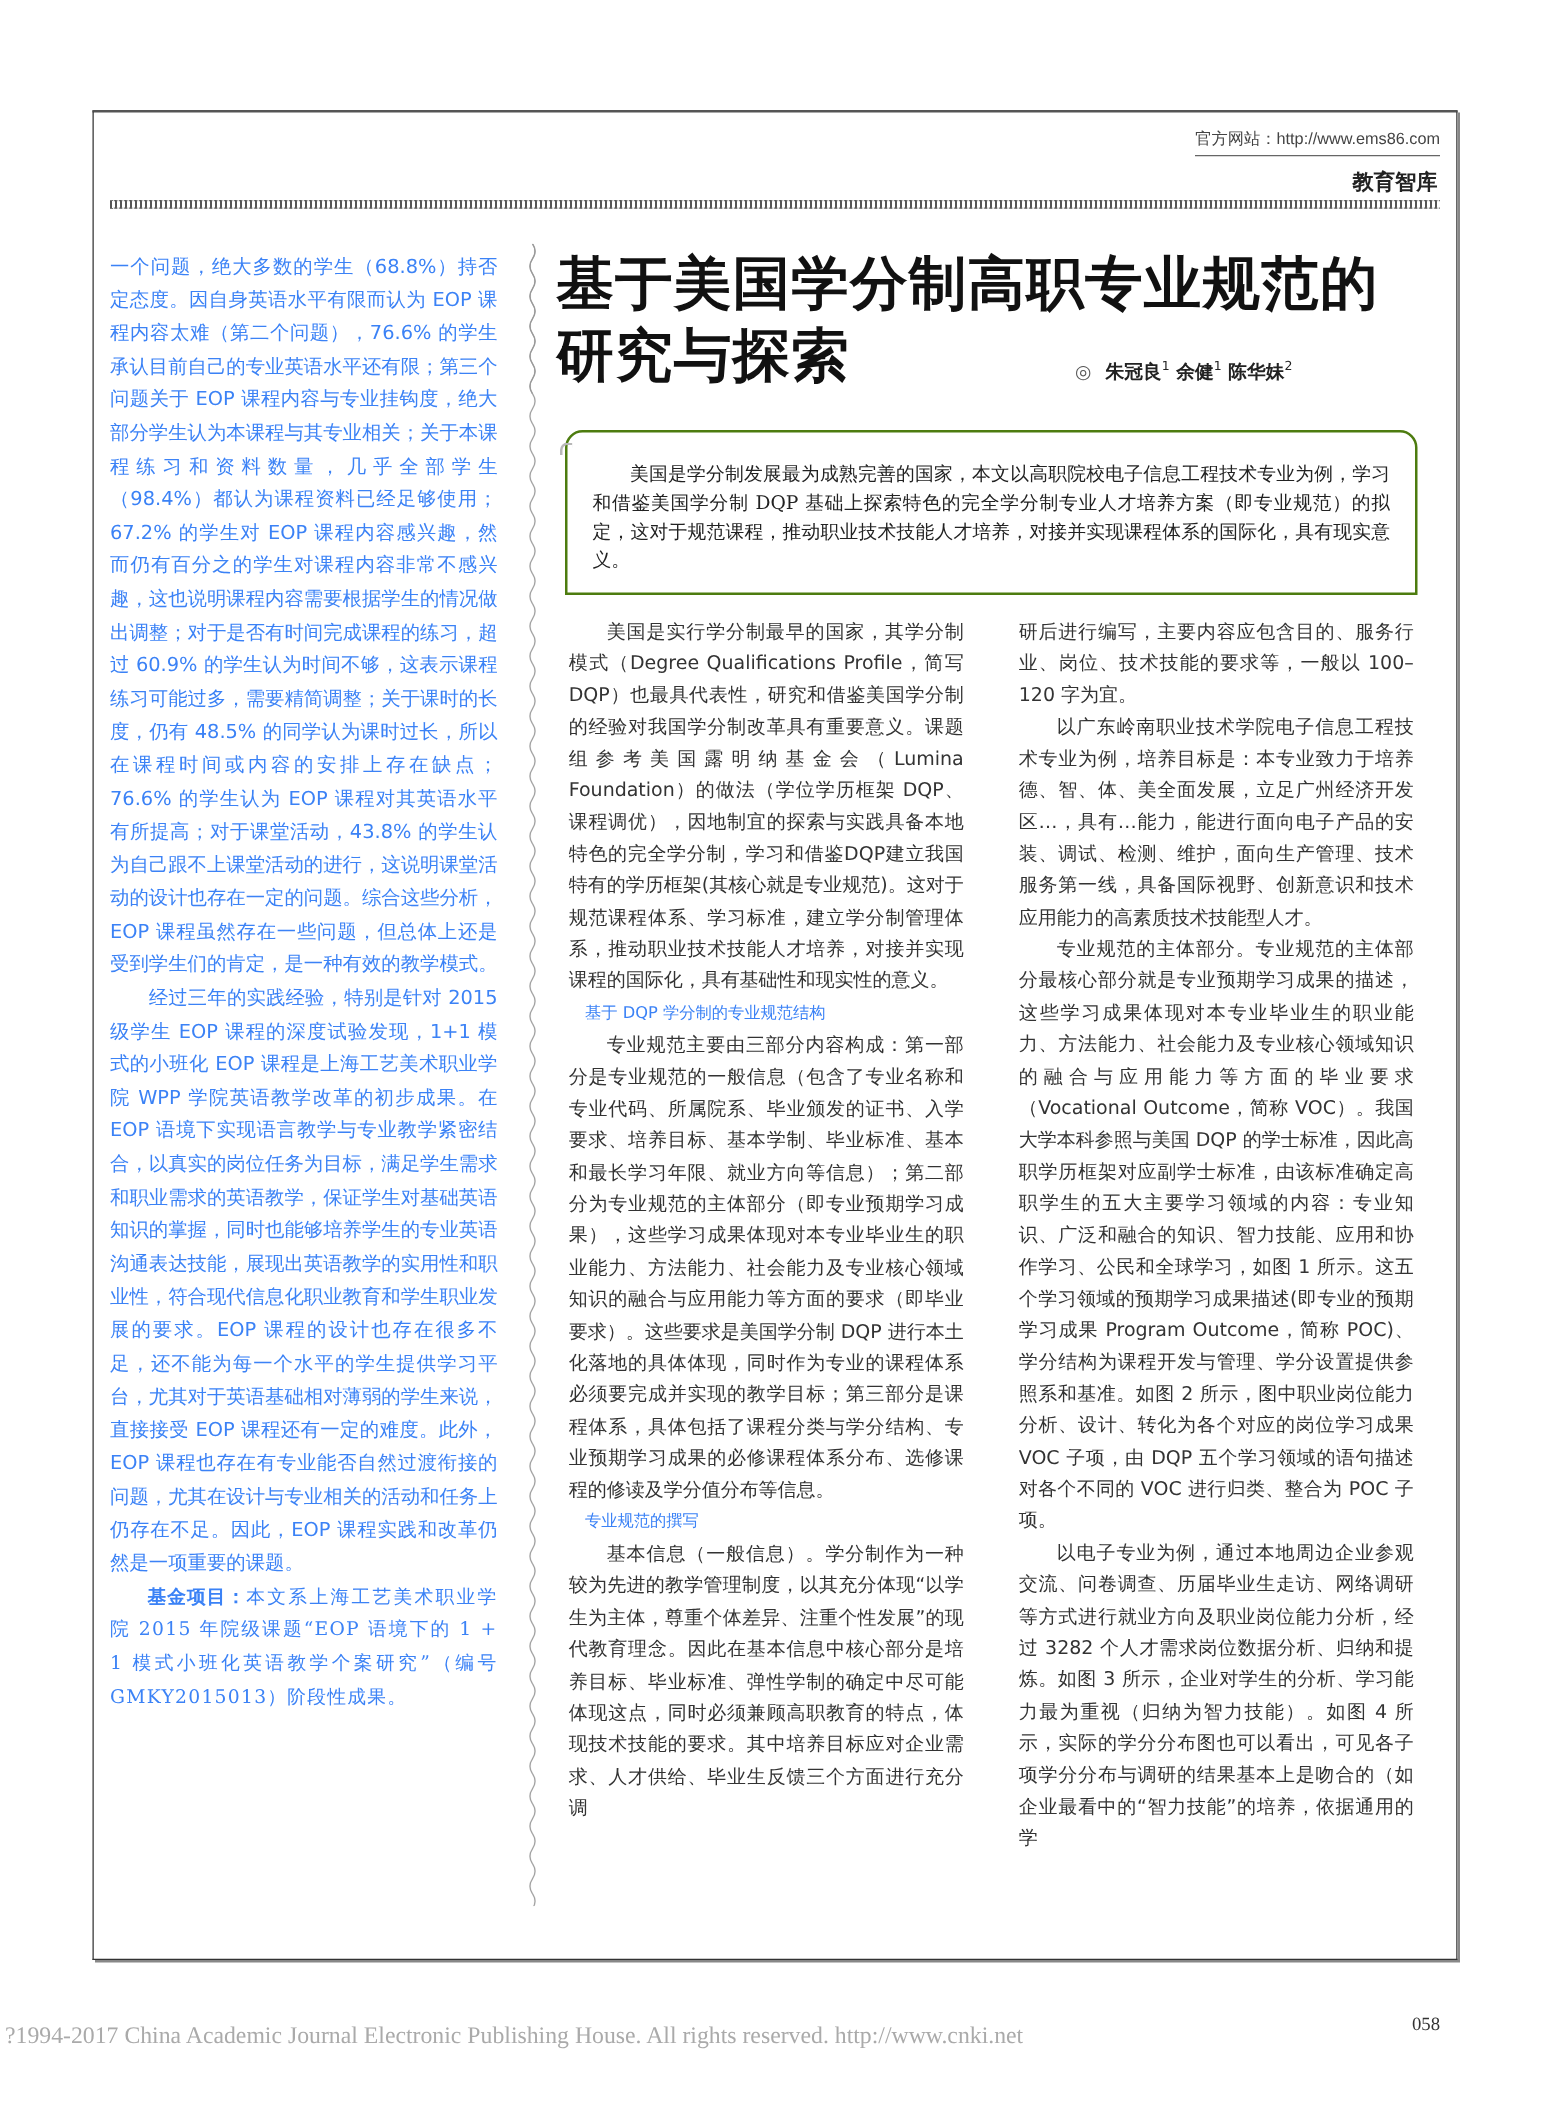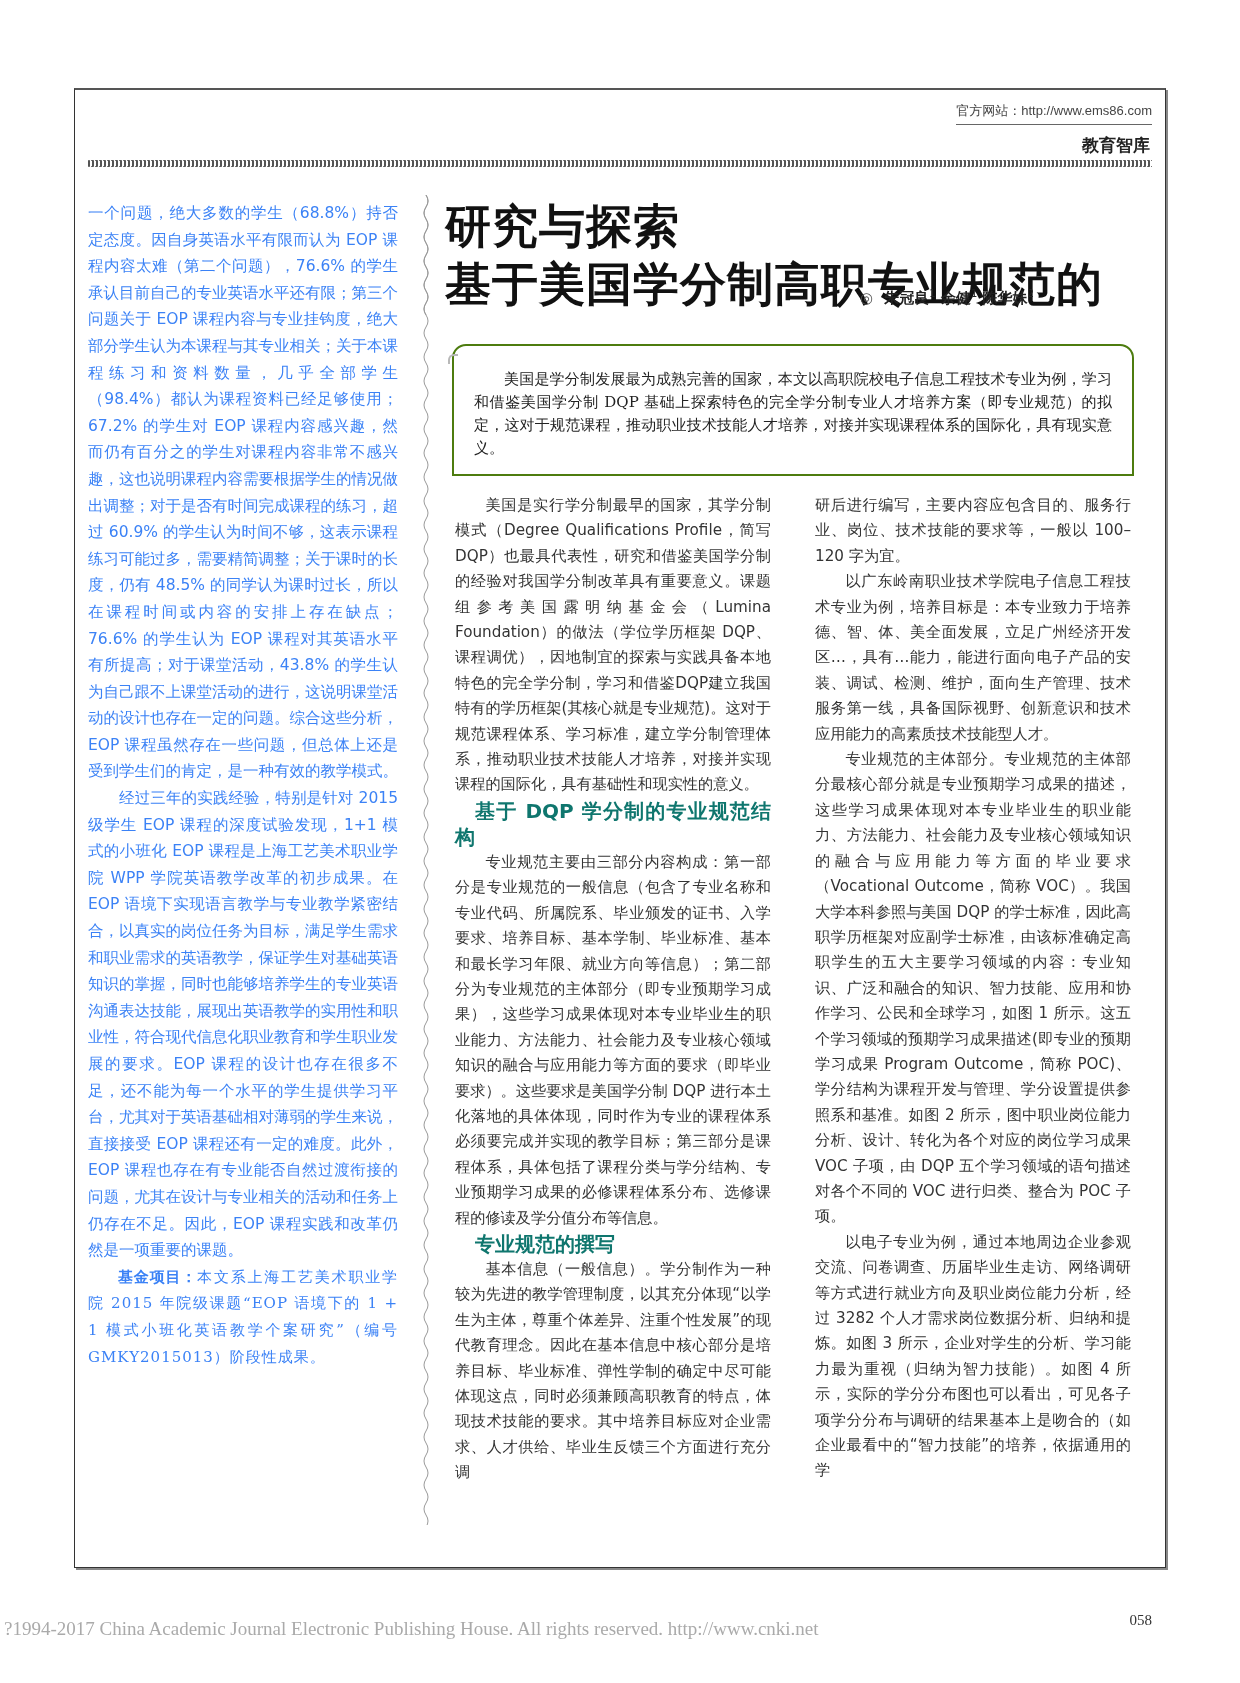--- a/index.html
+++ b/index.html
@@ -46,21 +46,21 @@
   .abstract p { margin: 0; font-family: "DejaVu Serif", serif; font-size: 15px; line-height: 23px;
                 text-indent: 2em; color: #222; text-align: justify; }
 
   
   .col-mid, .col-right { position: absolute; top: 493px; width: 316px; font-size: 15.2px;
                           line-height: 25.4px; color: #333; text-align: justify; }
   .col-mid { left: 455px; }
   .col-right { left: 815px; }
   .col-mid p, .col-right p { margin: 0; }
   .indent { text-indent: 2em; }
-  .subhead { font-weight: bold; font-size: 20px; color: #0f766e; text-indent: 1em; line-height: 26px; }
+  .subhead { font-weight: normal; font-size: 13px; color: #3b82f6; text-indent: 1em; line-height: 26px; }
 
   .page-num { position: absolute; right: 88px; top: 1612px; font-family: "Liberation Serif", serif; font-size: 15px; color: #333; }
   .footer-copy { position: absolute; left: 0; top: 1618px; width: 1240px; font-family: "Liberation Serif", serif;
                  font-size: 19px; color: #aaa; padding-left: 4px; white-space: nowrap; }
 </style>
 </head>
 <body>
 
 <div class="page-frame"></div>
 
@@ -76,22 +76,22 @@
 
 <svg class="wavy" viewBox="0 0 10 1330" preserveAspectRatio="none">
   <path d="M5 0 q4 6 0 12 q-4 6 0 12 q4 6 0 12 q-4 6 0 12 q4 6 0 12 q-4 6 0 12 q4 6 0 12 q-4 6 0 12 q4 6 0 12 q-4 6 0 12" stroke="#999" fill="none" stroke-width="1" transform="scale(1,1)"></path>
   <pattern id="wv" width="10" height="24" patternUnits="userSpaceOnUse">
     <path d="M5 0 q4 6 0 12 q-4 6 0 12" stroke="#999" fill="none" stroke-width="1"></path>
   </pattern>
   <rect x="0" y="0" width="10" height="1330" fill="url(#wv)"></rect>
 </svg>
 
 <div class="title">
+  <div>基于美国学分制高职专业规范的</div>
   <div>研究与探索</div>
-  <div>基于美国学分制高职专业规范的</div>
 </div>
 <div class="authors">
   <span class="mark">◎</span>
   <span>朱冠良</span><sup>1</sup>
   <span>余健</span><sup>1</sup>
   <span>陈华妹</span><sup>2</sup>
 </div>
 
 <div class="abstract">
   <p>美国是学分制发展最为成熟完善的国家，本文以高职院校电子信息工程技术专业为例，学习和借鉴美国学分制 DQP 基础上探索特色的完全学分制专业人才培养方案（即专业规范）的拟定，这对于规范课程，推动职业技术技能人才培养，对接并实现课程体系的国际化，具有现实意义。</p>

